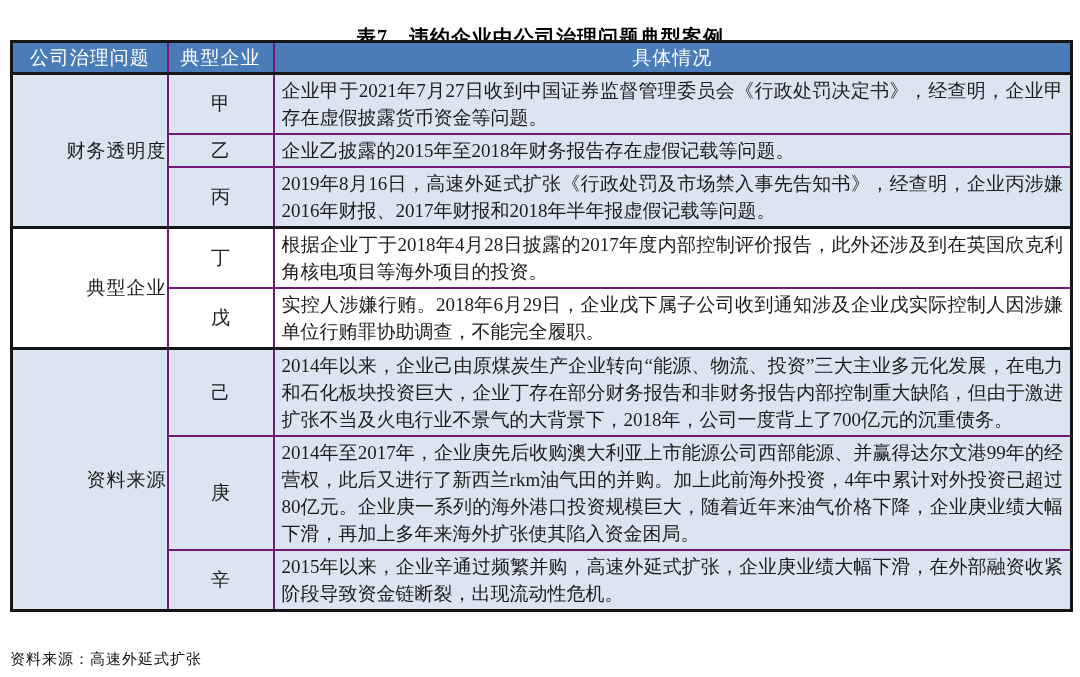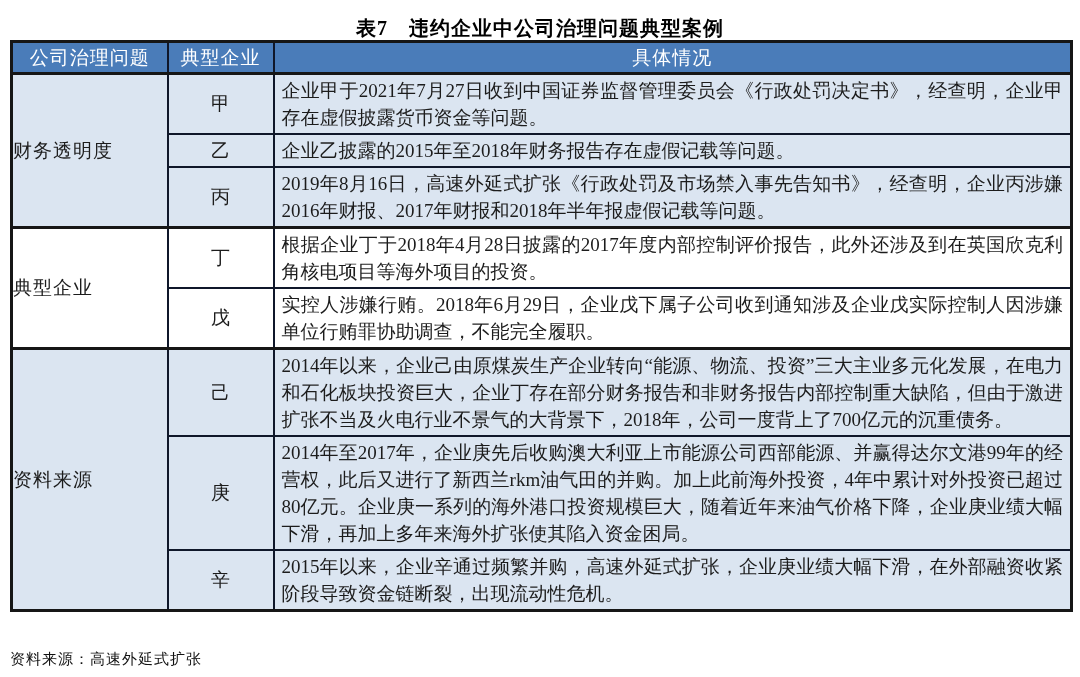--- a/index.html
+++ b/index.html
@@ -9,52 +9,52 @@
     font-family: "Liberation Serif", "DejaVu Serif", serif;
     color: #1c1c1c;
     overflow: hidden;
   }
   .page { position: relative; width: 1080px; height: 677px; }
 
   .doc-title {
     text-align: center;
     font-size: 20px;
     font-weight: bold;
-    padding-top: 15px;
+    padding-top: 24px;
     letter-spacing: 1px;
     color: #000000;
   }
 
   table.gov-table {
     position: absolute;
     left: 10px; top: 40px;
     width: 1060px;
     border-collapse: collapse;
     table-layout: fixed;
     border: 3px solid #161616;
   }
   col.c-issue  { width: 156px; }
   col.c-comp   { width: 106px; }
   col.c-detail { width: 798px; }
 
   .gov-table th, .gov-table td {
-    border: 2px solid #0f172a;
+    border: 2px solid #701a75;
     font-size: 19px;
     vertical-align: middle;
   }
   .gov-table thead th {
     background: #4a7cb9;
     color: #ffffff;
     font-weight: normal;
     height: 32px;
     text-align: center;
     letter-spacing: 1px;
   }
   td.issue-cell {
-    text-align: left;
+    text-align: right;
     letter-spacing: 1px;
     background: #ffffff;
   }
   td.company-cell {
     text-align: center;
     background: #ffffff;
   }
   td.detail-cell {
     text-align: justify;
     line-height: 27px;

